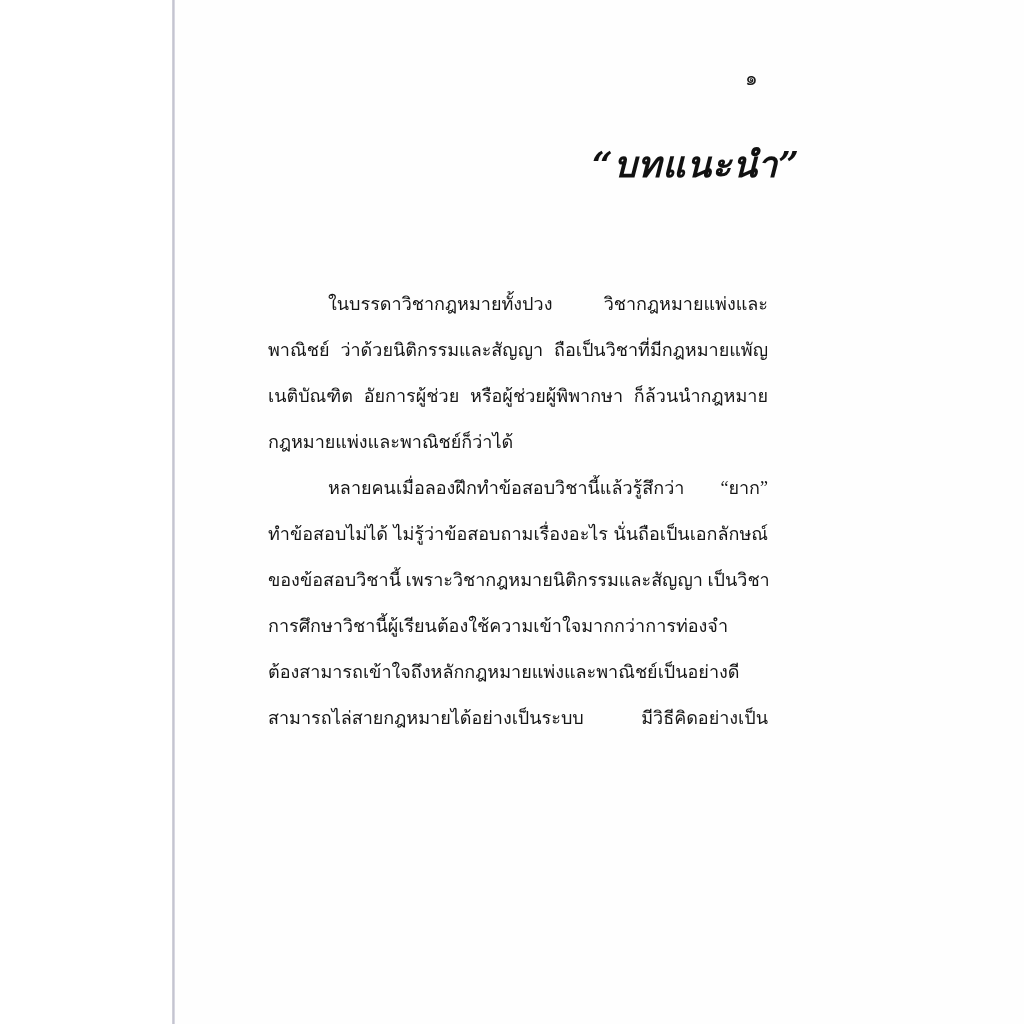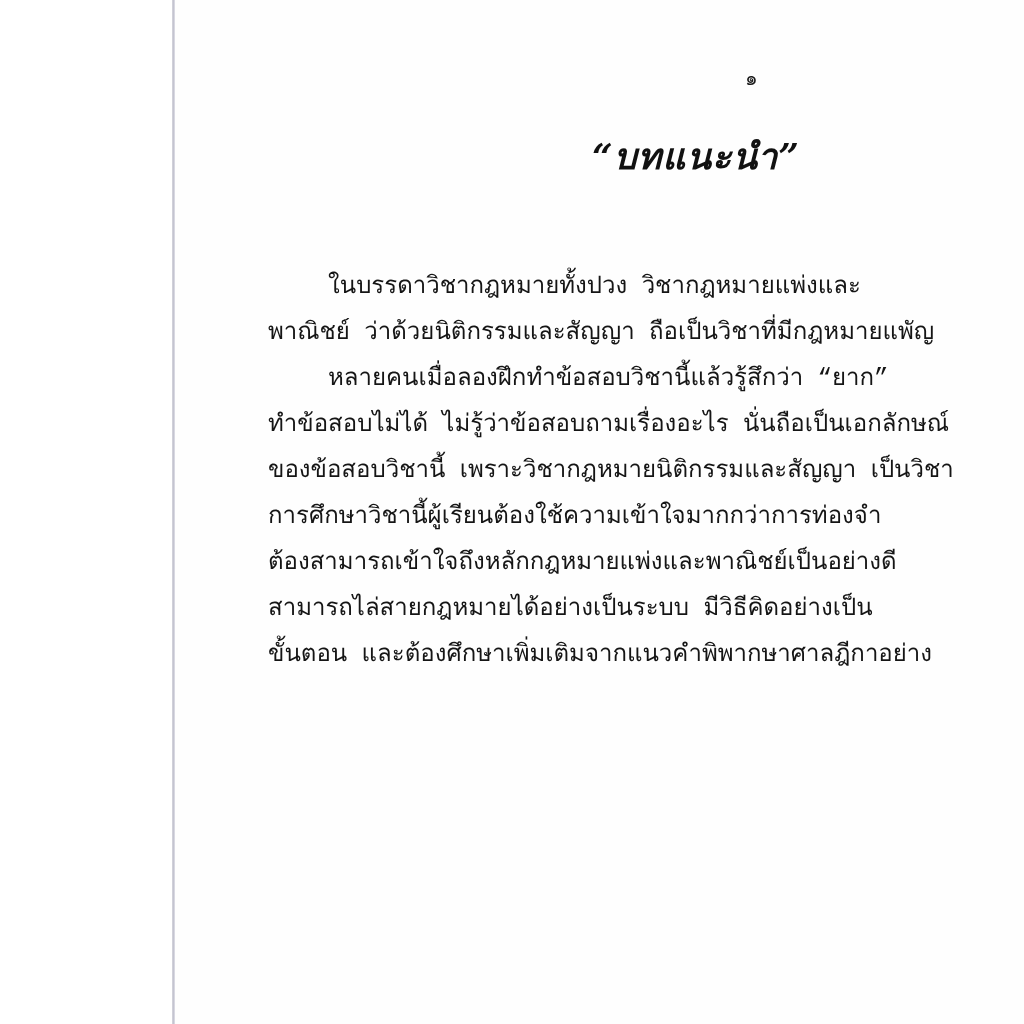--- a/index.html
+++ b/index.html
@@ -36,35 +36,35 @@
       position: absolute;
       left: 745px;
       top: 62px;
       font-family: "DejaVu Sans", sans-serif;
       font-size: 20px;
       color: #1a1a1a;
     }
     .chapter-title {
       position: absolute;
       left: 592px;
-      top: 128px;
+      top: 136px;
       font-family: "DejaVu Serif", serif;
       font-style: italic;
       font-weight: bold;
       font-size: 36px;
       color: #111111;
       letter-spacing: 1px;
     }
     .body-text {
       position: absolute;
       left: 268px;
-      top: 264px;
+      top: 281px;
       width: 500px;
-      font-family: Liberation Mono, monospace;
-      font-size: 24px;
+      font-family: Liberation Serif, serif;
+      font-size: 18px;
       color: #151515;
     }
     .line {
       height: 46px;
       line-height: 46px;
       white-space: nowrap;
       text-align: justify;
       text-align-last: justify;
     }
     .line.last {
@@ -84,25 +84,26 @@
   <div class="page-edge"></div>
   <div class="page"></div>
 
   <div class="page-number">๑</div>
   <div class="chapter-title">“บทแนะนำ”</div>
 
   <div class="body-text">
     <div>
       <div class="line indent">ในบรรดาวิชากฎหมายทั้งปวง วิชากฎหมายแพ่งและ</div>
       <div class="line">พาณิชย์ ว่าด้วยนิติกรรมและสัญญา ถือเป็นวิชาที่มีกฎหมายแพัญ</div>
+      <div class="line">เนติบัณฑิต อัยการผู้ช่วย หรือผู้ช่วยผู้พิพากษา ก็ล้วนนำกฎหมาย</div>
+      <div class="line last">กฎหมายแพ่งและพาณิชย์ก็ว่าได้</div>
     </div>
     <div class="para-gap"></div>
     <div>
       <div class="line indent">หลายคนเมื่อลองฝึกทำข้อสอบวิชานี้แล้วรู้สึกว่า “ยาก”</div>
       <div class="line">ทำข้อสอบไม่ได้ ไม่รู้ว่าข้อสอบถามเรื่องอะไร นั่นถือเป็นเอกลักษณ์</div>
       <div class="line">ของข้อสอบวิชานี้ เพราะวิชากฎหมายนิติกรรมและสัญญา เป็นวิชา</div>
       <div class="line">การศึกษาวิชานี้ผู้เรียนต้องใช้ความเข้าใจมากกว่าการท่องจำ</div>
       <div class="line">ต้องสามารถเข้าใจถึงหลักกฎหมายแพ่งและพาณิชย์เป็นอย่างดี</div>
       <div class="line">สามารถไล่สายกฎหมายได้อย่างเป็นระบบ มีวิธีคิดอย่างเป็น</div>
-      <div class="line">ขั้นตอน และต้องศึกษาเพิ่มเติมจากแนวคำพิพากษาศาลฎีกาอย่าง</div>
     </div>
   </div>
 </div>
 
 </body></html>

